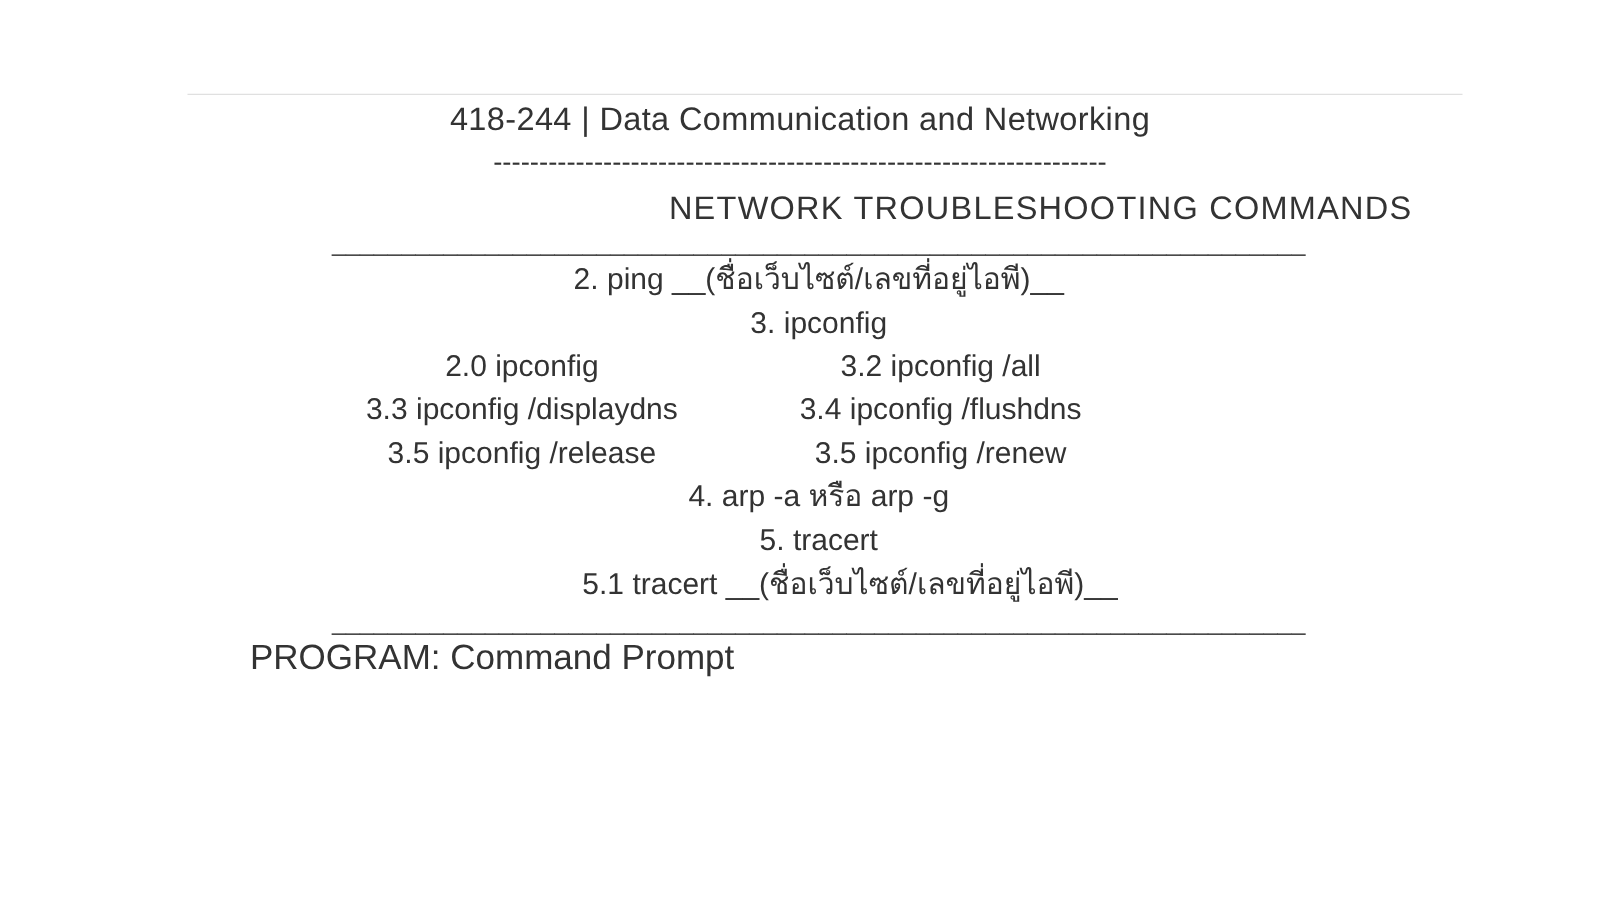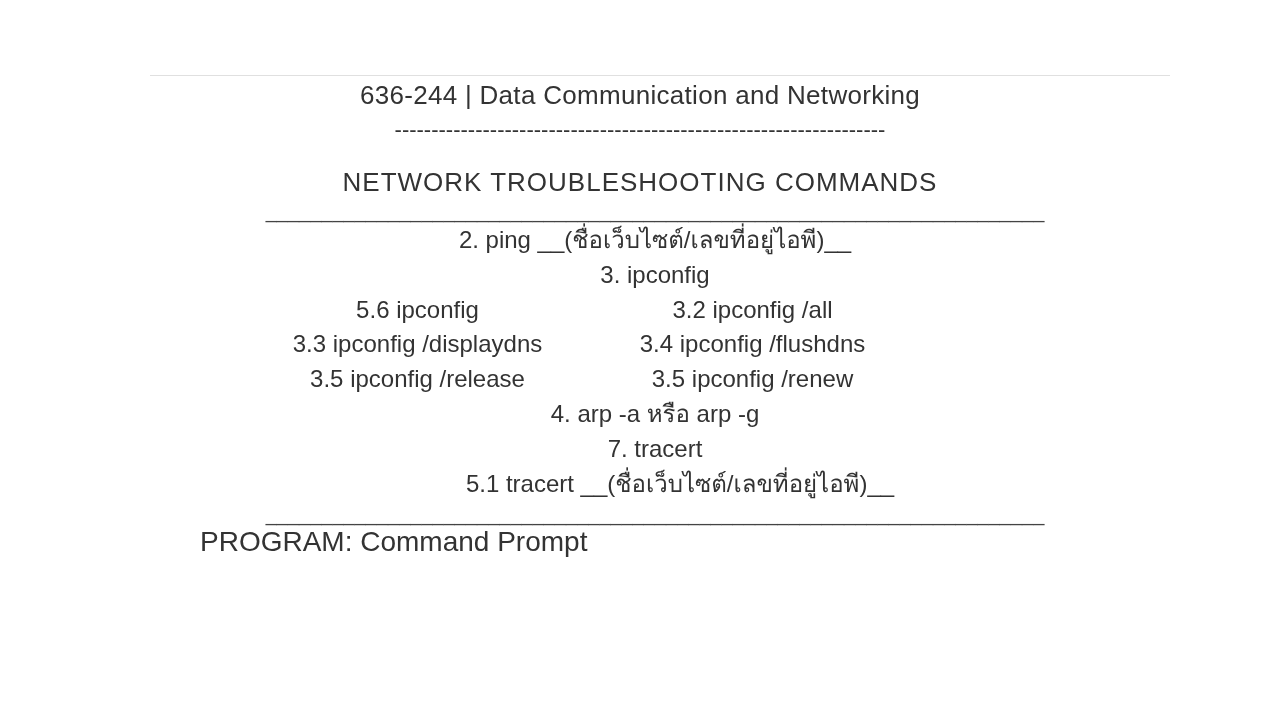--- a/index.html
+++ b/index.html
@@ -34,21 +34,22 @@
     letter-spacing: 0.3px;
   }
   .dash-sep {
     font-size: 22px;
     letter-spacing: 0px;
     margin-top: 6px;
   }
   .subtitle {
     font-size: 26px;
     letter-spacing: 1px;
-    margin-top: 24px;
+    margin-top: 8px;
+    text-align: right;
   }
   .long-rule {
     font-size: 20px;
     letter-spacing: 0px;
     margin-top: 2px;
     white-space: nowrap;
     overflow: hidden;
     color: #444;
   }
   .content {
@@ -74,45 +75,45 @@
     margin-left: 50px;
   }
 </style>
 </head>
 <body>
 
 <div class="page">
   <div class="topline"></div>
 
   <div class="header-block">
-    <div class="course-title">636-244 | Data Communication and Networking</div>
+    <div class="course-title">418-244 | Data Communication and Networking</div>
     <div class="dash-sep">-------------------------------------------------------------------</div>
     <div class="subtitle">NETWORK TROUBLESHOOTING COMMANDS</div>
   </div>
 
   <div class="content">
     <div class="long-rule">______________________________________________________________________</div>
 
     <div class="line">2. ping __(ชื่อเว็บไซต์/เลขที่อยู่ไอพี)__</div>
     <div class="line">3. ipconfig</div>
 
     <div class="two-col indent1">
-      <div class="col line">5.6 ipconfig</div>
+      <div class="col line">2.0 ipconfig</div>
       <div class="col line">3.2 ipconfig /all</div>
     </div>
     <div class="two-col indent1">
       <div class="col line">3.3 ipconfig /displaydns</div>
       <div class="col line">3.4 ipconfig /flushdns</div>
     </div>
     <div class="two-col indent1">
       <div class="col line">3.5 ipconfig /release</div>
       <div class="col line">3.5 ipconfig /renew</div>
     </div>
 
     <div class="line">4. arp -a หรือ arp -g</div>
-    <div class="line">7. tracert</div>
+    <div class="line">5. tracert</div>
     <div class="line indent1">5.1 tracert __(ชื่อเว็บไซต์/เลขที่อยู่ไอพี)__</div>
 
     <div class="long-rule">______________________________________________________________________</div>
   </div>
 
   <div class="program">PROGRAM: Command Prompt</div>
 </div>
 
 </body></html>

